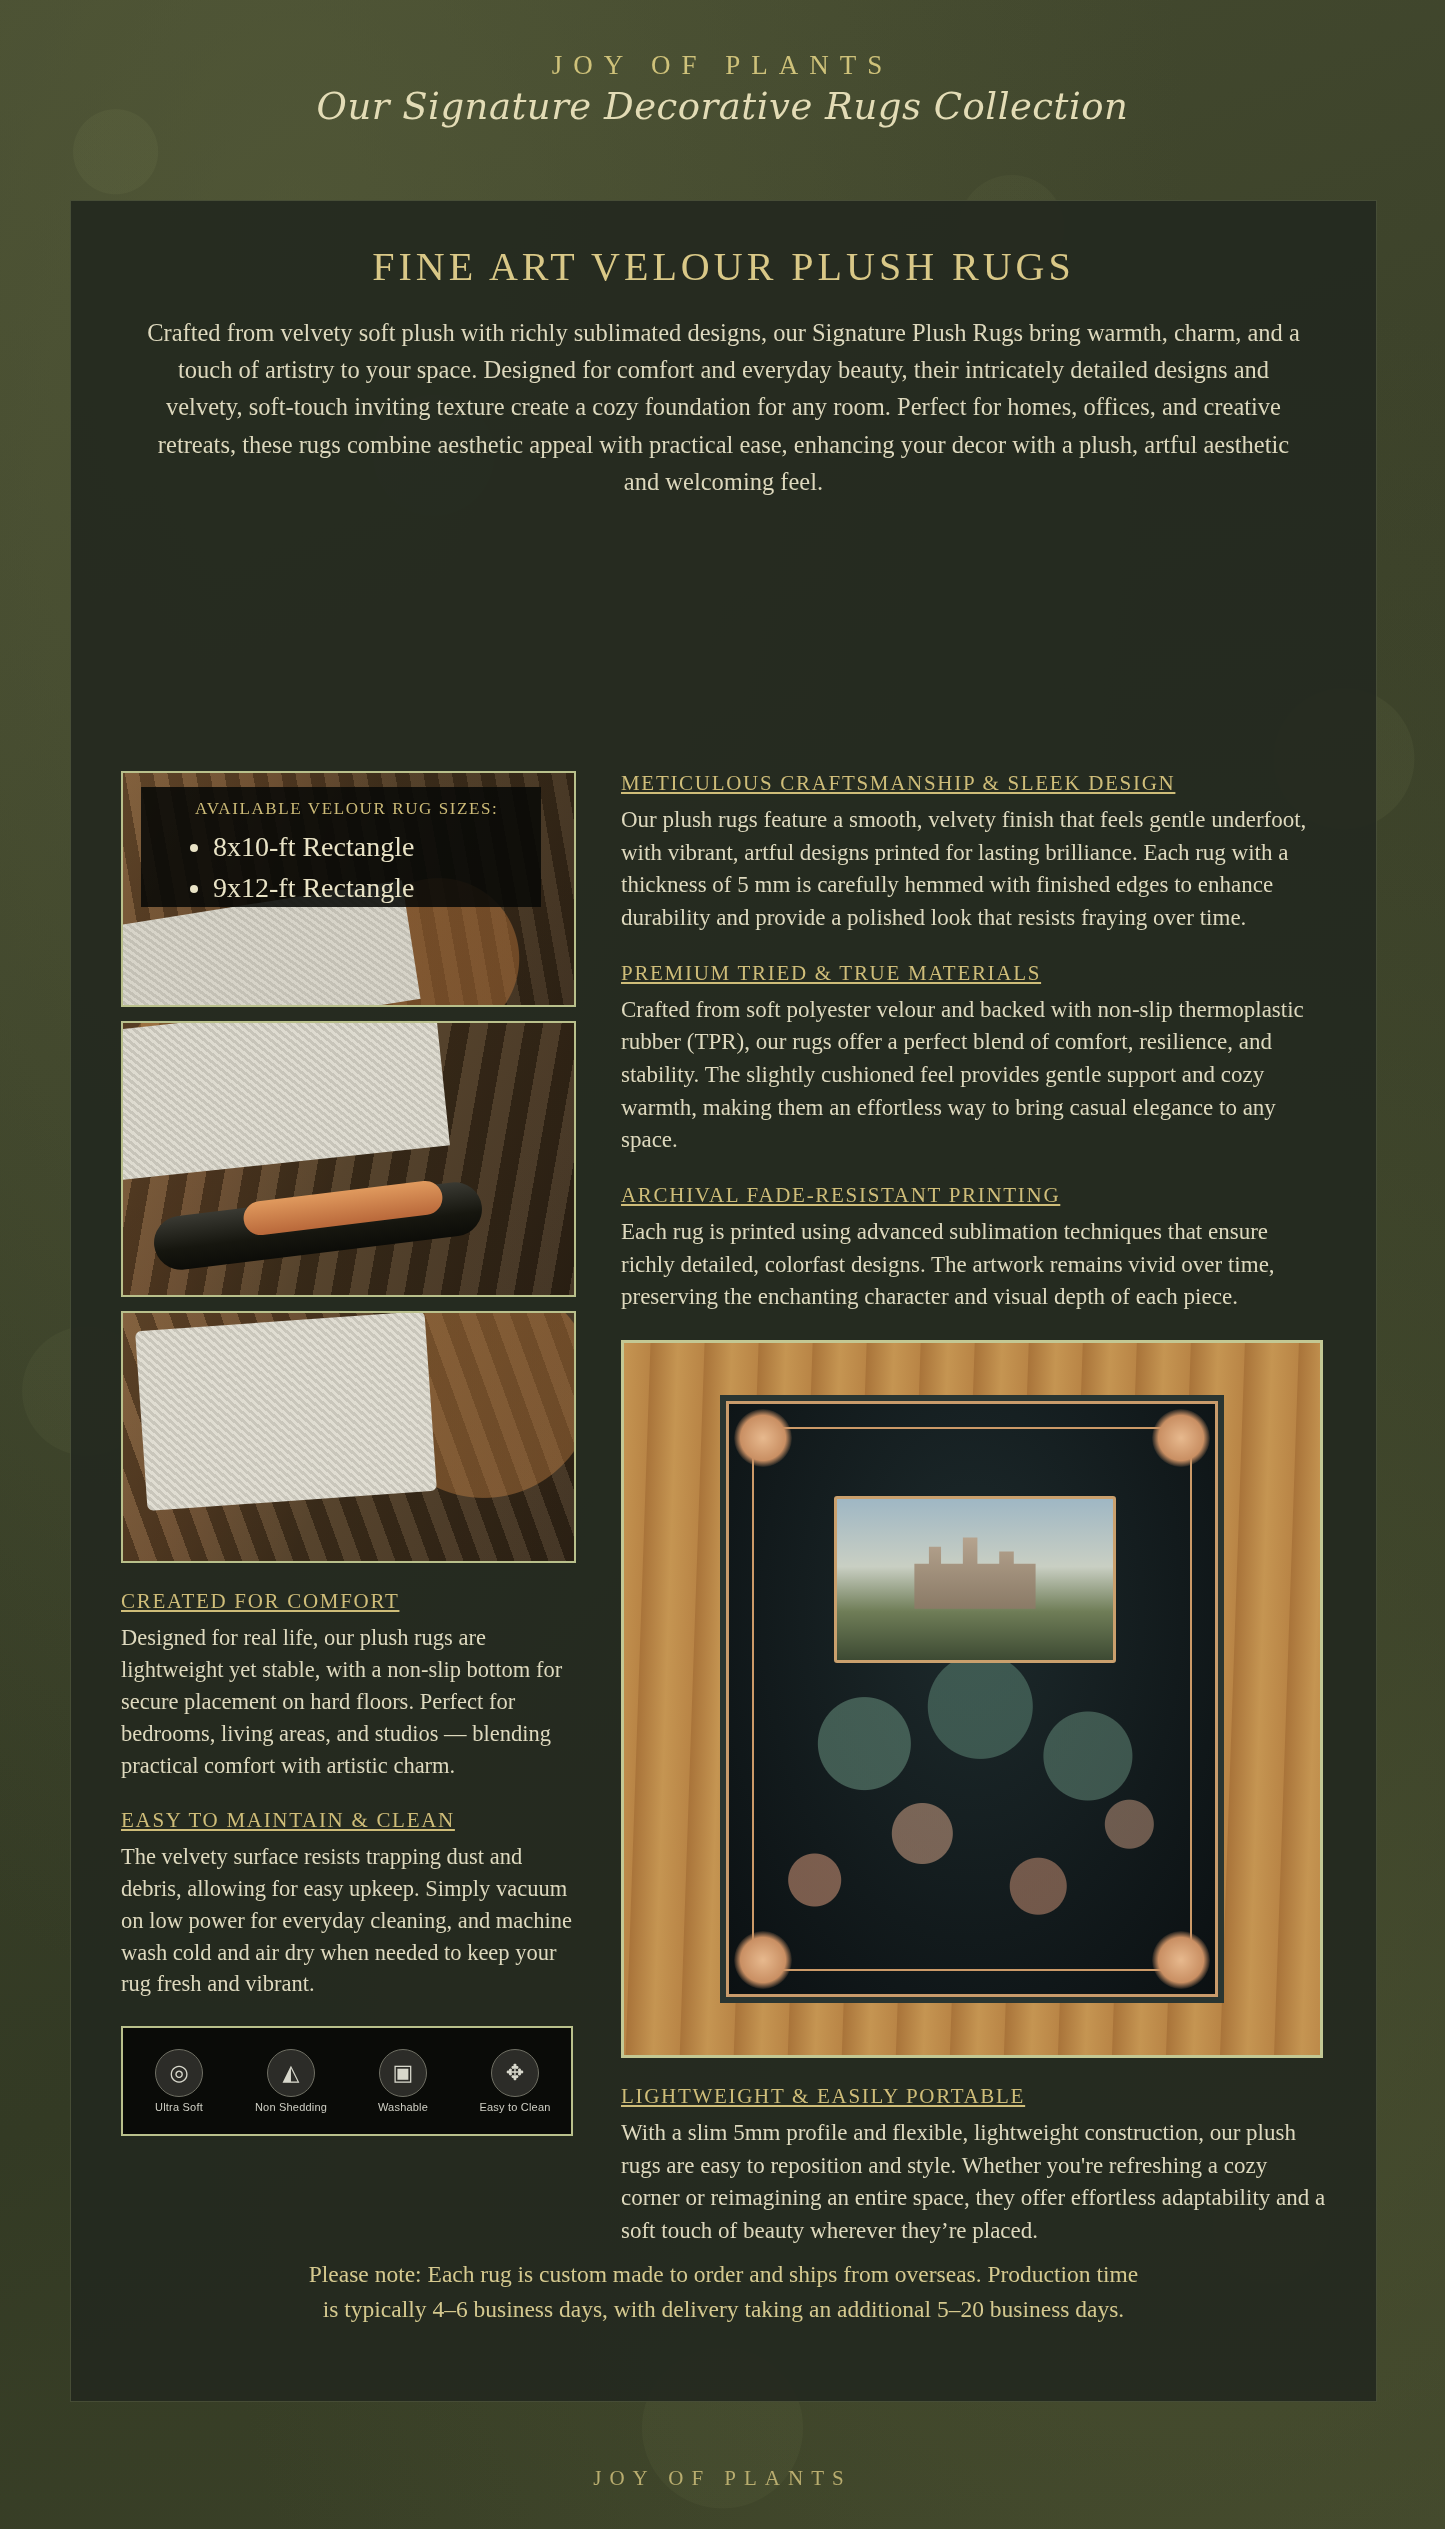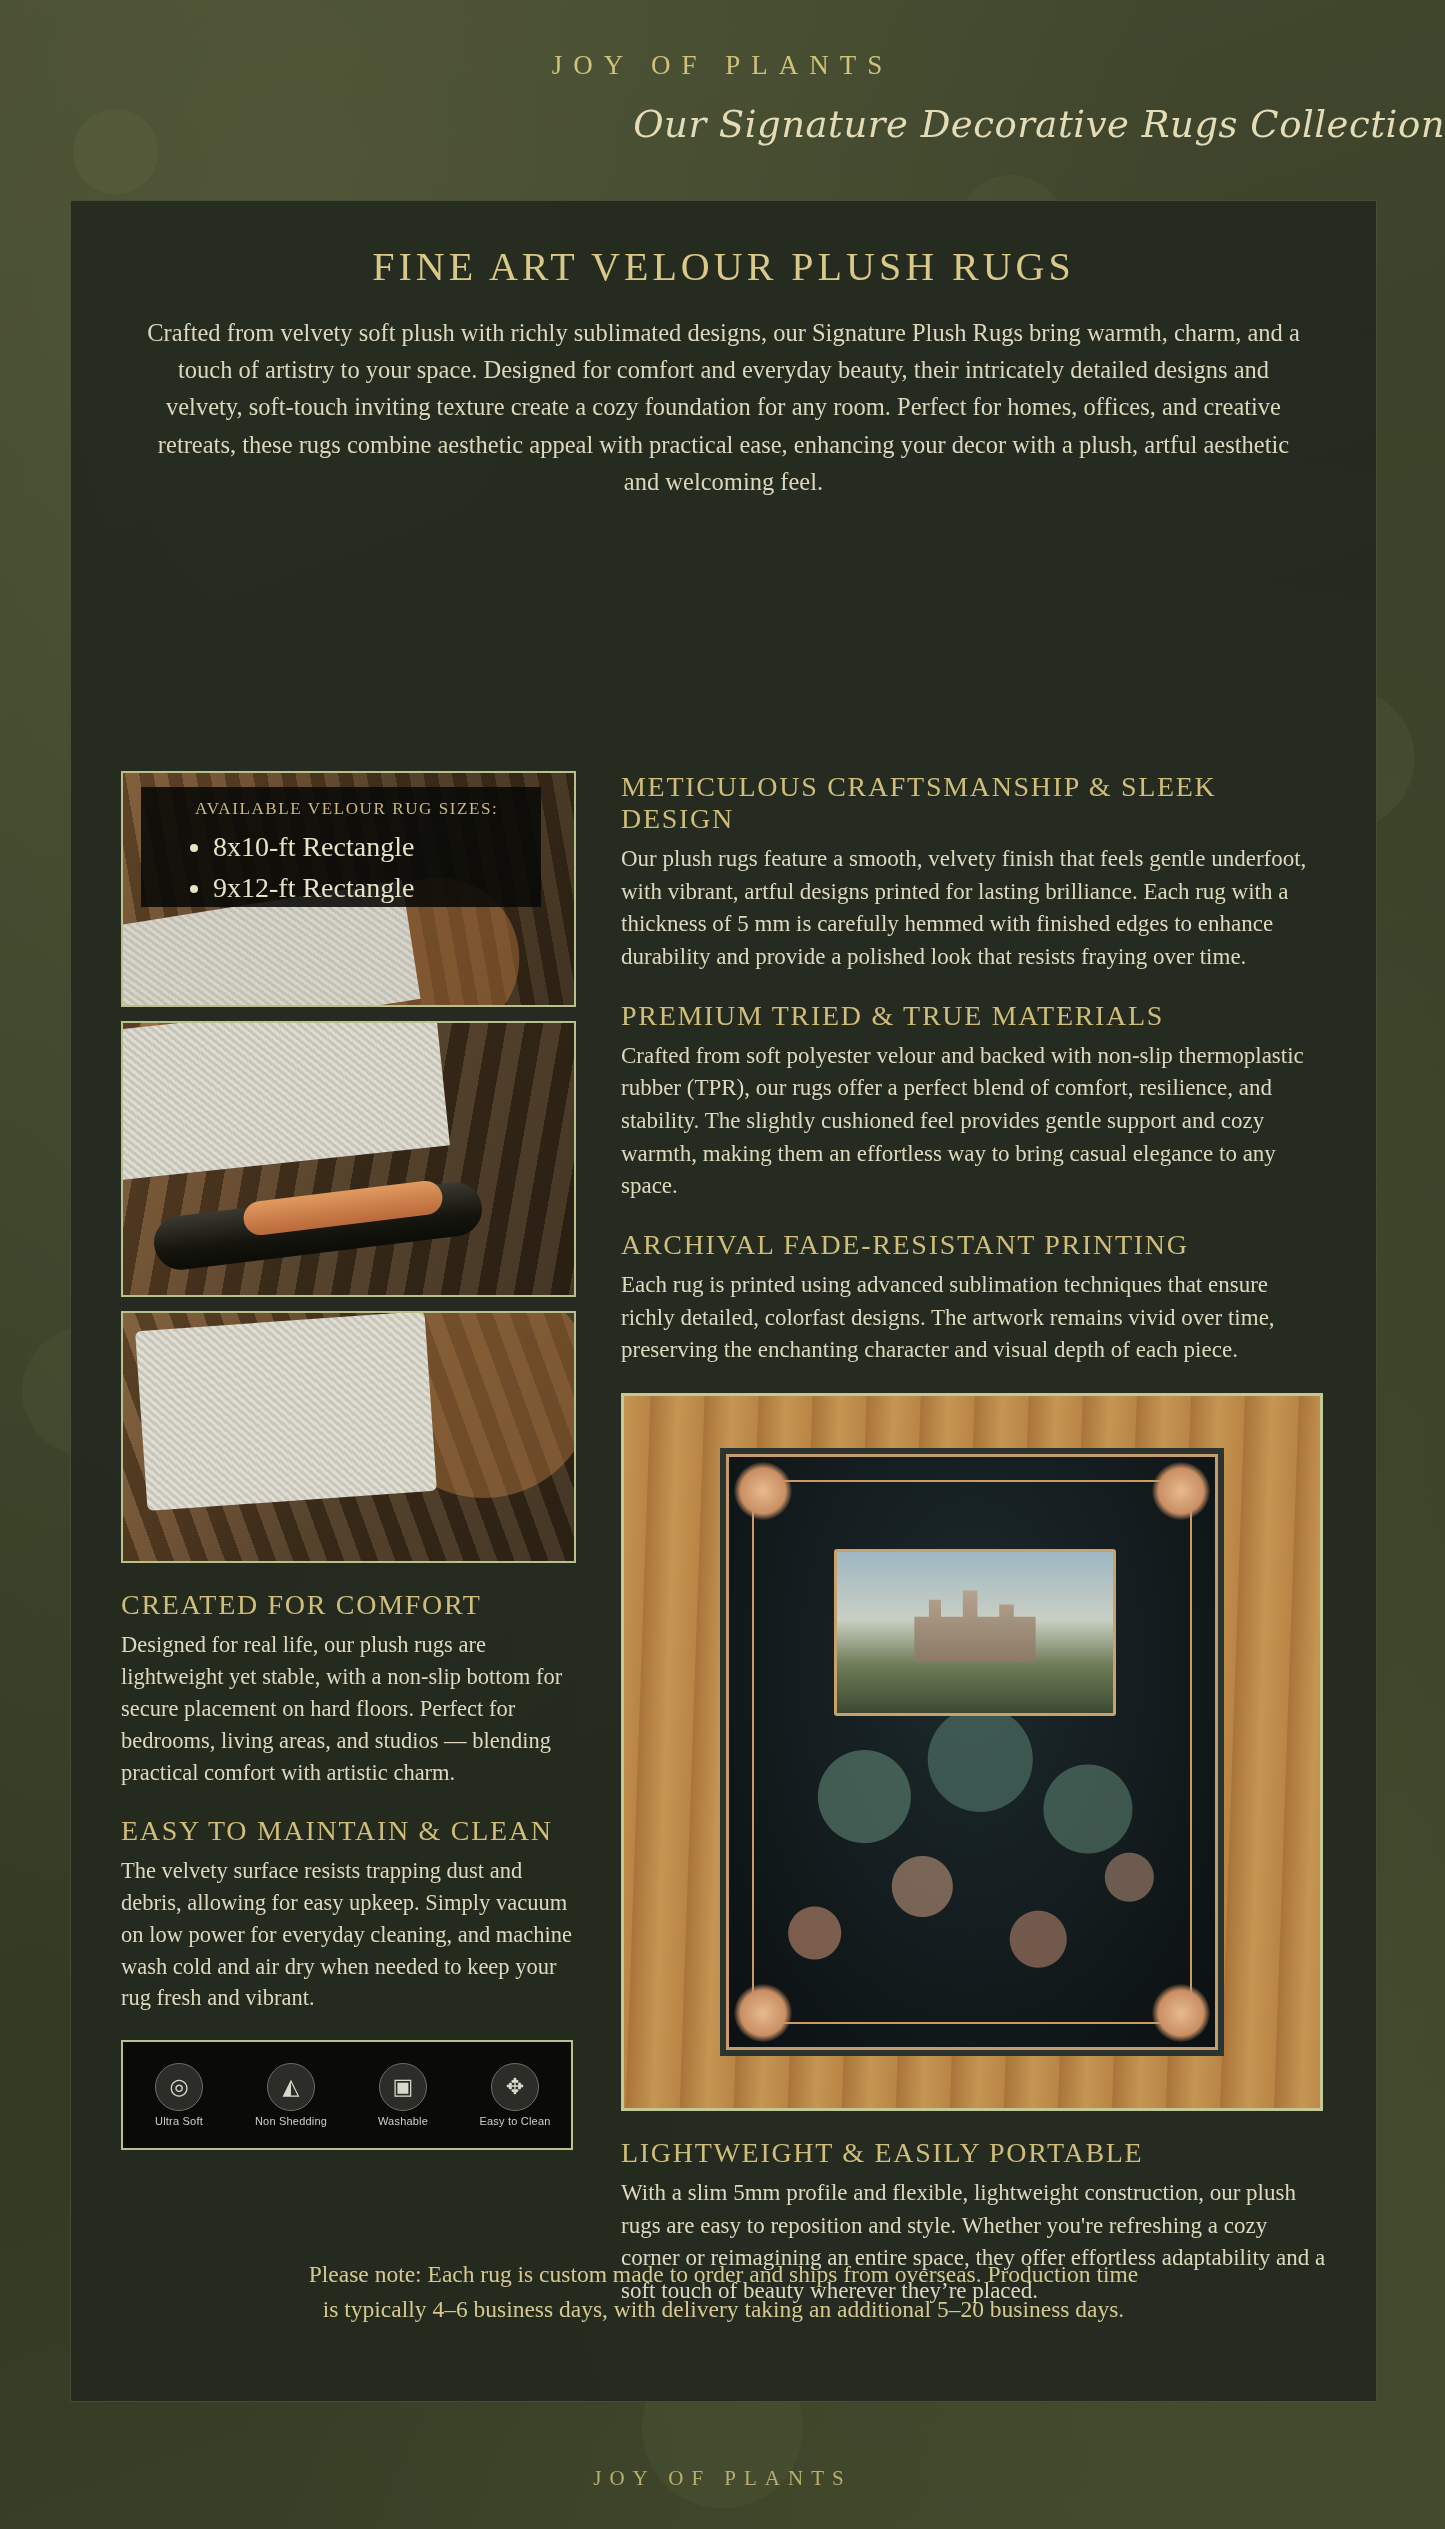--- a/index.html
+++ b/index.html
@@ -43,27 +43,26 @@
     z-index: 3;
   }
   .brand-top {
     font-family: "Liberation Serif", serif;
     font-size: 27px;
     letter-spacing: 11px;
     color: #cfc27a;
     text-transform: uppercase;
   }
   .brand-script {
-    margin-top: 22px;
+    margin-top: 4px;
     font-family: "DejaVu Serif", serif;
     font-style: italic;
     font-size: 37px;
     letter-spacing: 0.5px;
     color: #e3dcb6;
-    text-align: right;
   }
 
   .panel {
     position: absolute;
     left: 70px;
     top: 200px;
     width: 1305px;
     height: 2200px;
     background: rgba(36,41,31,0.93);
     border: 1px solid rgba(170,180,120,0.25);
@@ -152,25 +151,26 @@
 
   .felt {
     position: absolute;
     background: linear-gradient(180deg, #d9d6cb 0%, #bdbab0 60%, #a5a299 100%);
   }
 
   
   h3.sub {
     margin: 0 0 8px 0;
     color: #cfbd79;
-    font-size: 28px;
+    font-size: 21px;
     letter-spacing: 1.7px;
     text-transform: uppercase;
     font-weight: normal;
     font-family: "Liberation Serif", serif;
+    text-decoration: underline;
   }
   p.body {
     margin: 0 0 26px 0;
     color: #ded9be;
     font-size: 23px;
     line-height: 1.42;
   }
   .col-left p.body { font-size: 22.5px; }
 
   .note {

